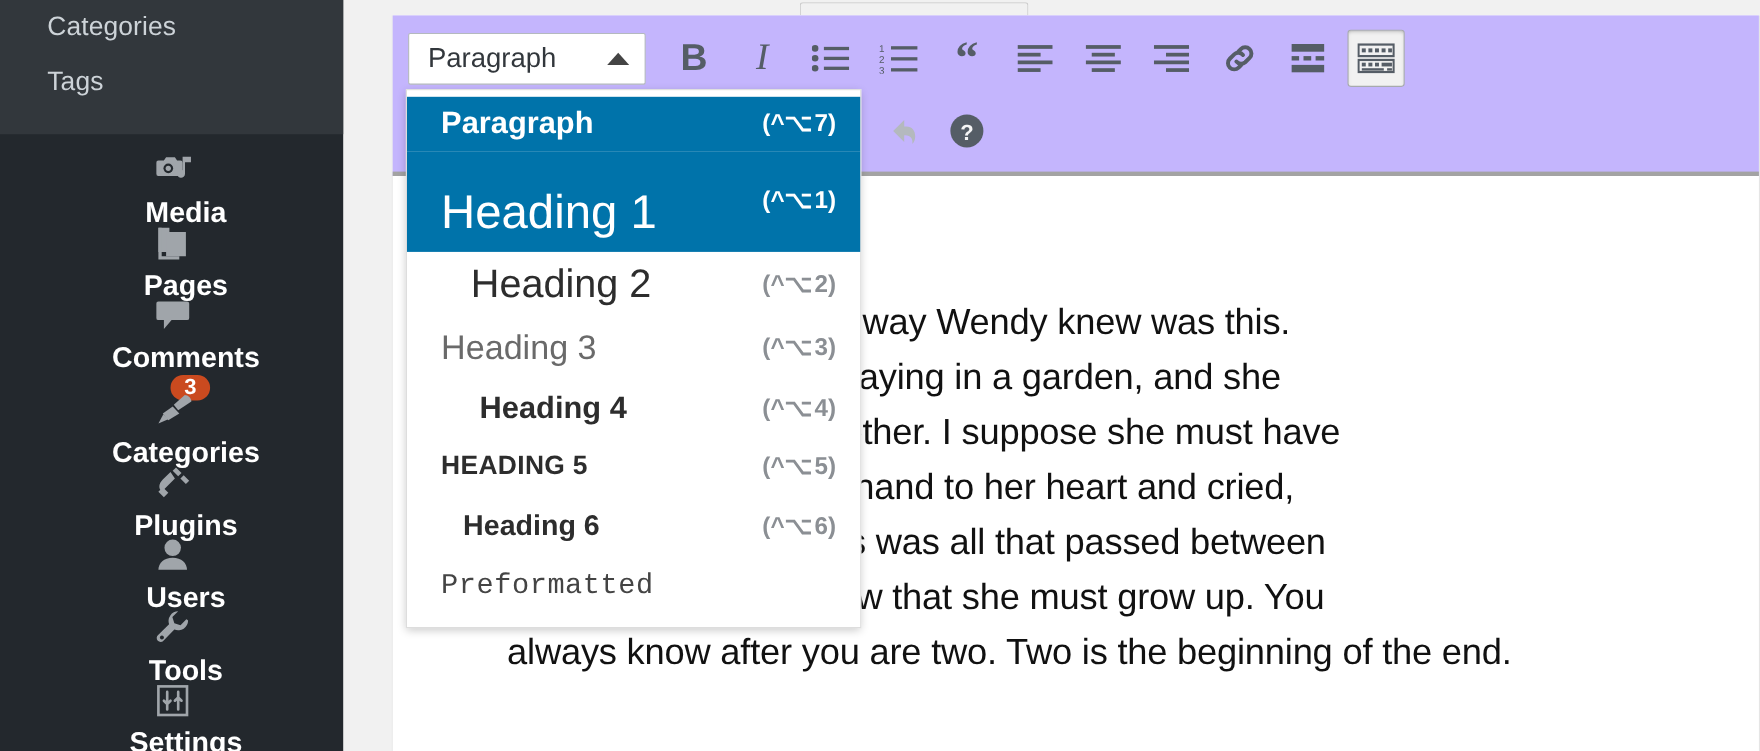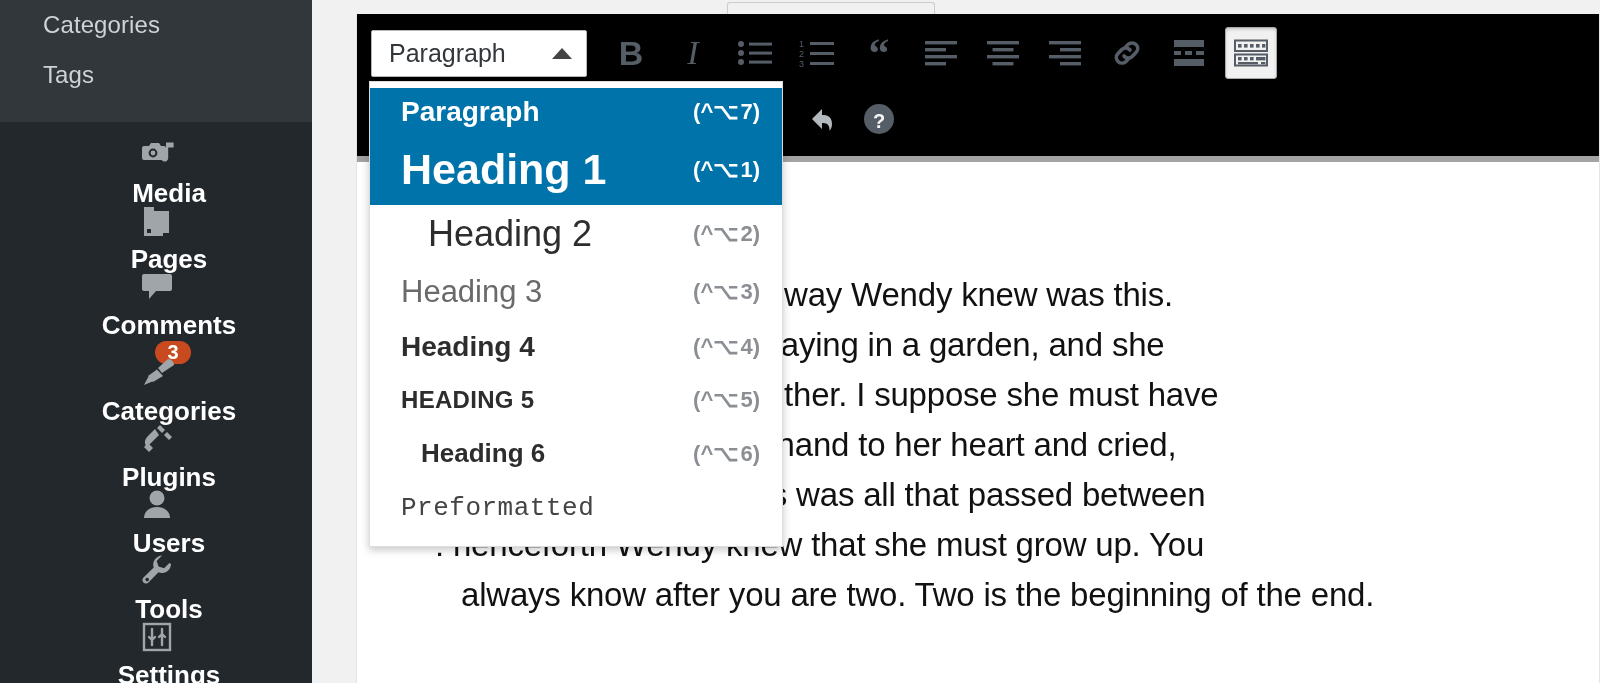--- a/index.html
+++ b/index.html
@@ -78,22 +78,22 @@
     left: 370px; top: -12px;
     width: 208px; height: 12px;
     background: #f1f1f1;
     border: 1px solid #ccc;
     border-bottom: none;
     border-radius: 3px 3px 0 0;
   }
 
   .toolbar {
     position: relative;
-    background: #000000;
-    border-bottom: 6px solid #a3a3a3;
+    background: #c4b5fd;
+    border-bottom: 4px solid #a3a3a3;
     padding: 6px 0 4px 14px;
     min-height: 132px;
   }
   .toolbar-row {
     display: flex; align-items: center;
     height: 66px;
   }
 
   
   .format-select {
@@ -157,24 +157,24 @@
     color: #444;
   }
   .dd-item.sel { background: #0073aa; color: #fff; }
   .dd-item.sel .dd-short { color: #fff; }
   .dd-label { white-space: nowrap; }
   .dd-short {
     font-size: 22px; color: #8b8f94; font-weight: 600;
     white-space: nowrap; margin-left: 20px;
   }
   .dd-p  .dd-label { font-size: 28px; font-weight: 700; }
-  .dd-h1 .dd-label { font-size: 43px; font-weight: 700; line-height: 1.15; }
+  .dd-h1 .dd-label { font-size: 43px; font-weight: 400; line-height: 1.15; margin-top: 24px; }
   .dd-h2 .dd-label { font-size: 36px; font-weight: 400; color: #2d2d2d; margin-left: 27px; }
   .dd-h3 .dd-label { font-size: 31px; font-weight: 400; color: #6a6a6a; }
-  .dd-h4 .dd-label { font-size: 28px; font-weight: 700; color: #2d2d2d; }
+  .dd-h4 .dd-label { font-size: 28px; font-weight: 700; color: #2d2d2d; margin-left: 35px; }
   .dd-h5 .dd-label { font-size: 24px; font-weight: 700; color: #2d2d2d; letter-spacing:.3px; }
   .dd-h6 .dd-label { font-size: 26px; font-weight: 700; color: #2d2d2d; margin-left: 20px; }
   .dd-pre .dd-label { font-size: 26px; font-family: "Liberation Mono", monospace; color: #444; letter-spacing: .5px; }
   .dd-p  { padding-top: 8px; padding-bottom: 10px; }
   .dd-h1 { padding-top: 7px; padding-bottom: 11px; }
   .dd-h2 { padding-top: 8px; padding-bottom: 10px; }
   .dd-h3 { padding-top: 9px; padding-bottom: 11px; }
   .dd-h4 { padding-top: 10px; padding-bottom: 12px; }
   .dd-h5 { padding-top: 11px; padding-bottom: 13px; }
   .dd-h6 { padding-top: 11px; padding-bottom: 13px; }

